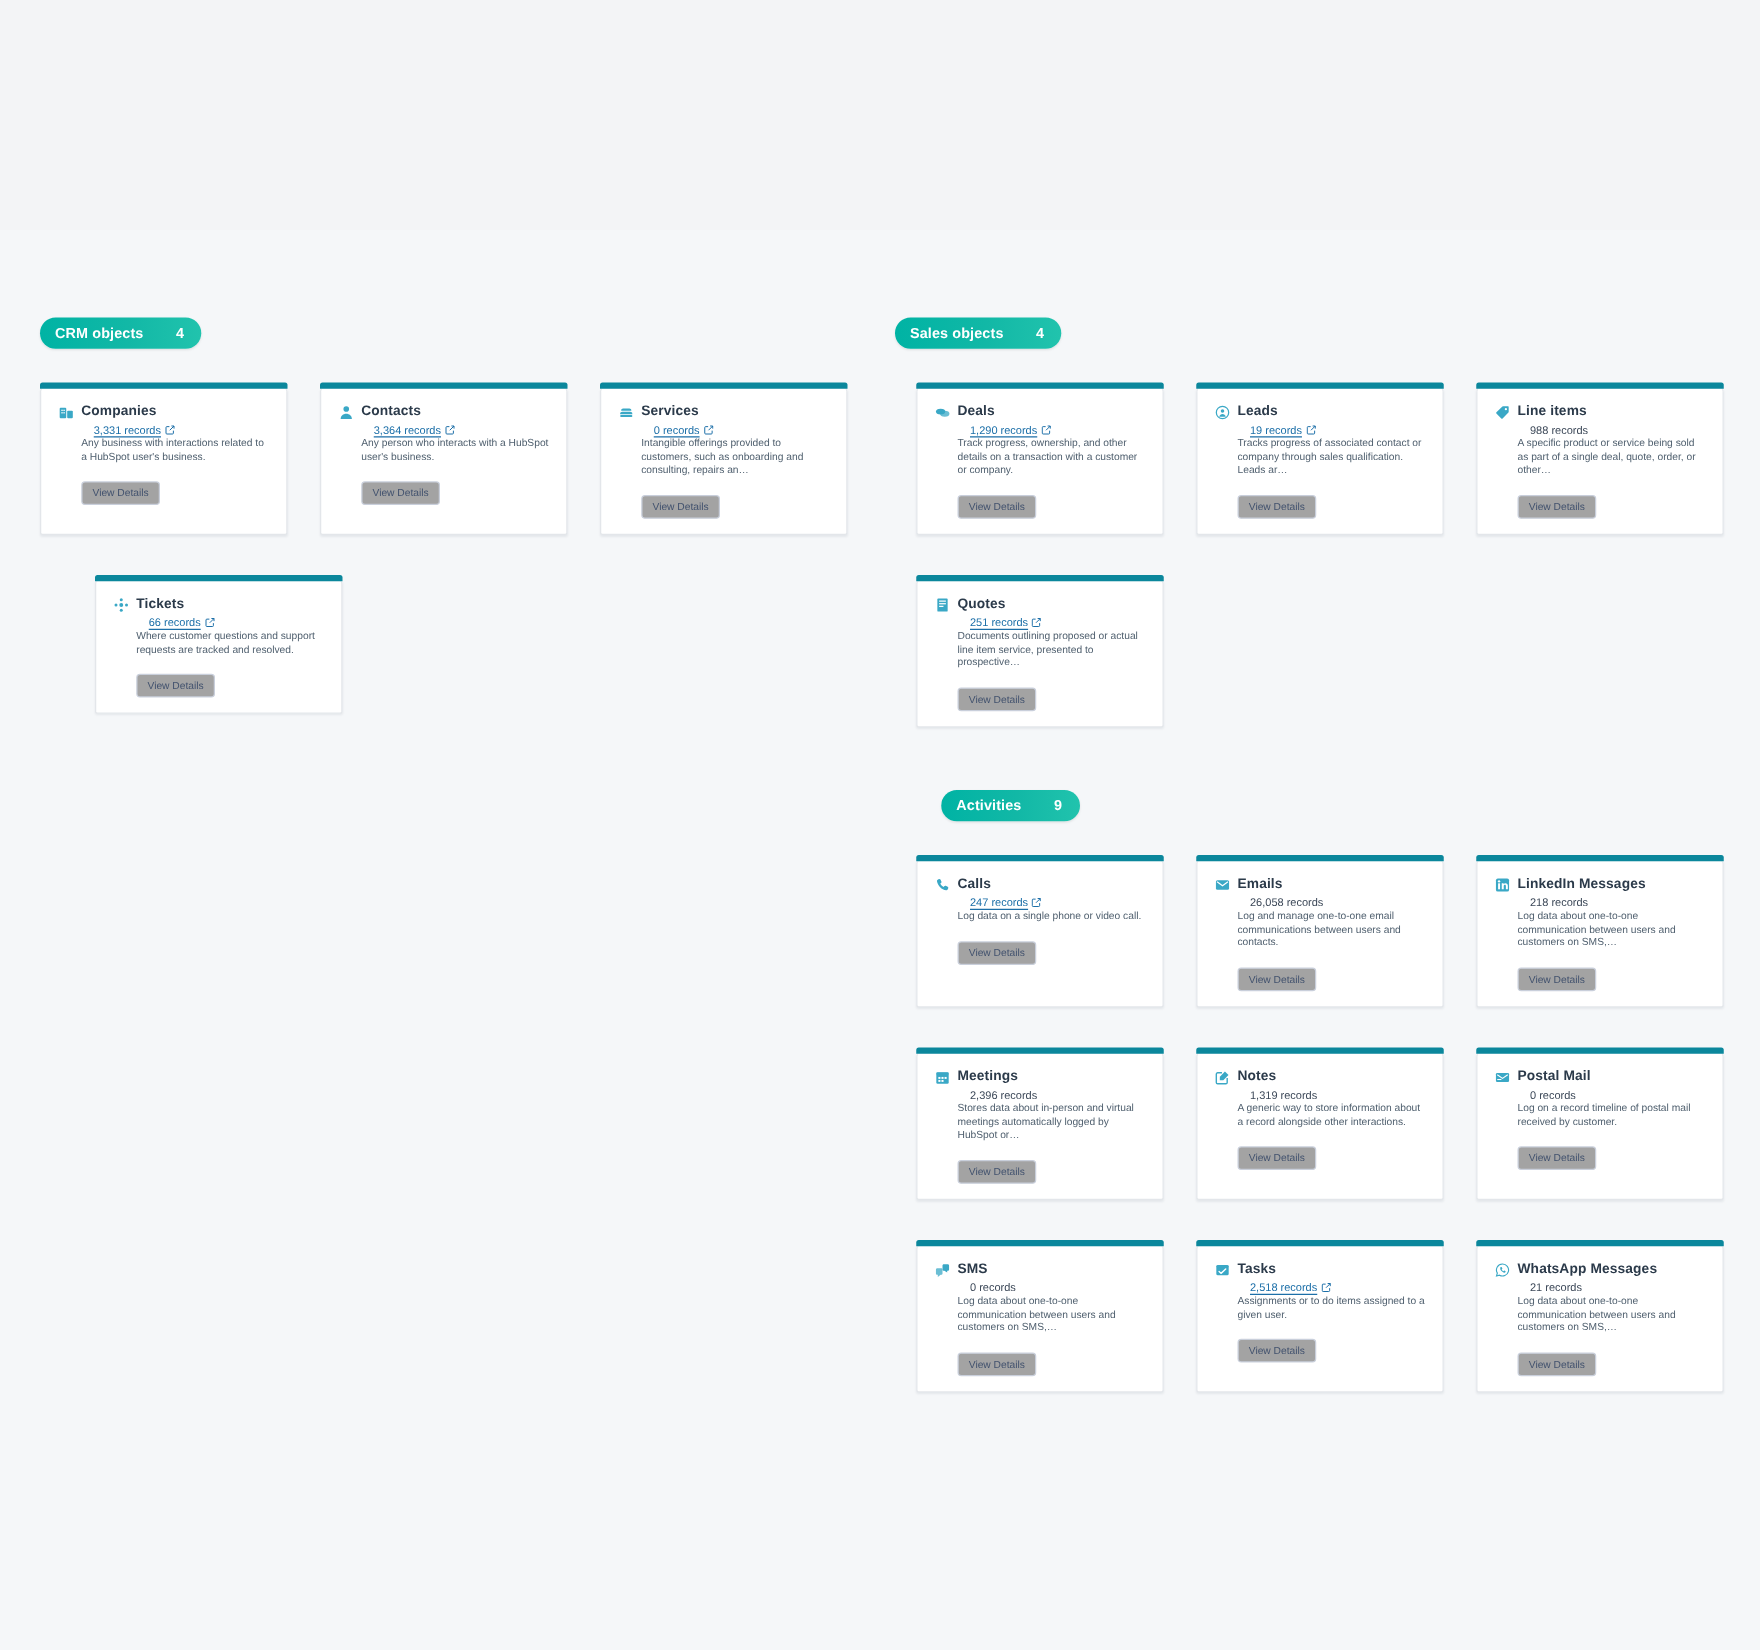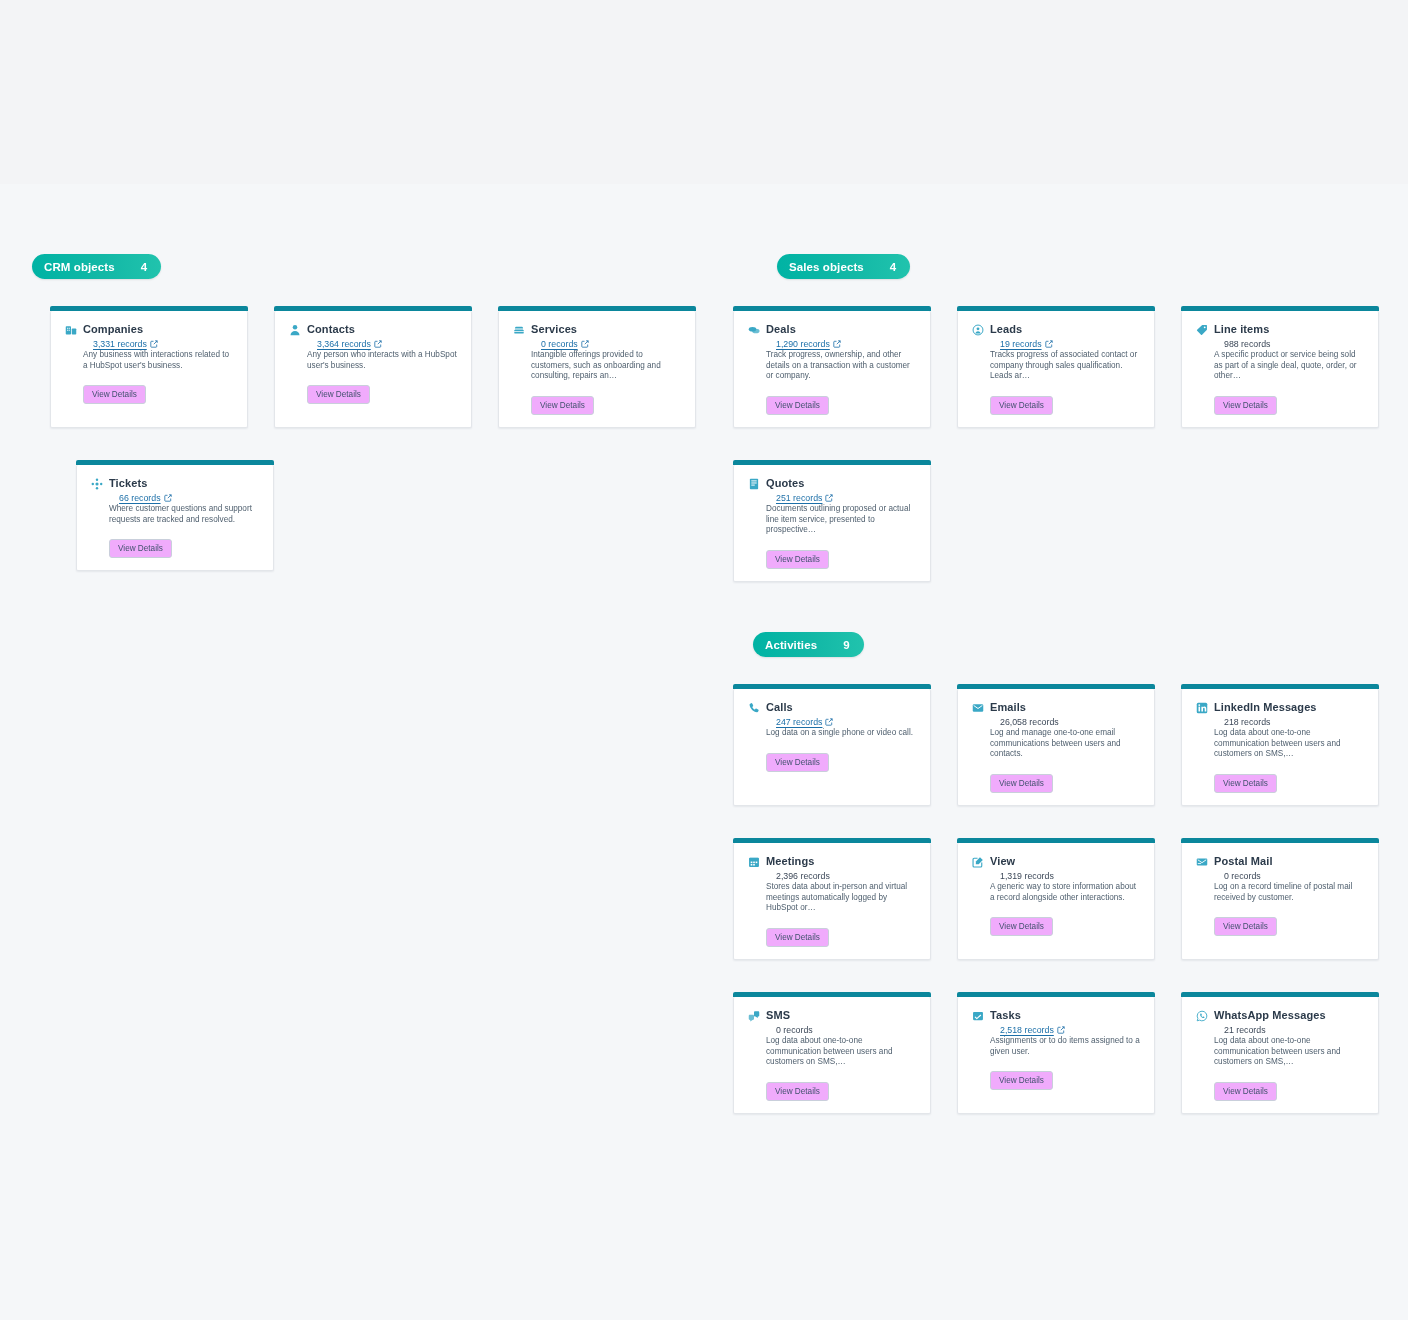--- a/index.html
+++ b/index.html
@@ -118,36 +118,36 @@
     margin-top: 0;
     font-size: 8.2px;
     line-height: 10.5px;
     color: #50606f;
     max-width: 160px;
   }
   .view-btn {
     margin-left: 18px;
     margin-top: 14px;
     align-self: flex-start;
-    background: #f0abfc;
+    background: #a3a3a3;
     border: 1px solid #c9cfdb;
     border-radius: 3px;
     color: #42526e;
     font-size: 8.2px;
     font-family: "Liberation Sans", sans-serif;
     padding: 4px 8px 4px 8px;
     cursor: pointer;
     line-height: 9px;
   }
 
   
   #sec-crm        { left: 32px;  top: 254px; }
-  #grid-crm-1     { left: 50px;  top: 311px; }
+  #grid-crm-1     { left: 32px;  top: 311px; }
   #grid-crm-2     { left: 32px;  top: 465px; padding-left: 44px; }
-  #sec-sales      { left: 757px; top: 254px; padding-left: 20px; }
+  #sec-sales      { left: 696px; top: 254px; padding-left: 20px; }
   #grid-sales-1   { left: 733px; top: 311px; }
   #grid-sales-2   { left: 733px; top: 465px; }
   #sec-act        { left: 733px; top: 632px; padding-left: 20px; }
   #grid-act-1     { left: 733px; top: 689px; }
   #grid-act-2     { left: 733px; top: 843px; }
   #grid-act-3     { left: 733px; top: 997px; }
 </style>
 </head>
 <body>
 
@@ -443,21 +443,21 @@
         <button class="view-btn">View Details</button>
       </div>
       <div class="card">
         <div class="card-head">
           <span class="card-icon">
             <svg viewBox="0 0 16 16" fill="none" stroke="currentColor" stroke-width="1.5">
               <path d="M13 8.6v4.6a1.4 1.4 0 01-1.4 1.4H2.8a1.4 1.4 0 01-1.4-1.4V4.4A1.4 1.4 0 012.8 3h4.6"></path>
               <path d="M10.6 1.6l3.8 3.8L8.9 10.9 5.1 11l.1-3.8z" fill="currentColor" stroke="none"></path>
             </svg>
           </span>
-          <span class="card-title">View</span>
+          <span class="card-title">Notes</span>
         </div>
         <div class="records-row">
           <span class="records-plain">1,319 records</span>
         </div>
         <p class="card-desc">A generic way to store information about a record alongside other interactions.</p>
         <button class="view-btn">View Details</button>
       </div>
       <div class="card">
         <div class="card-head">
           <span class="card-icon">

